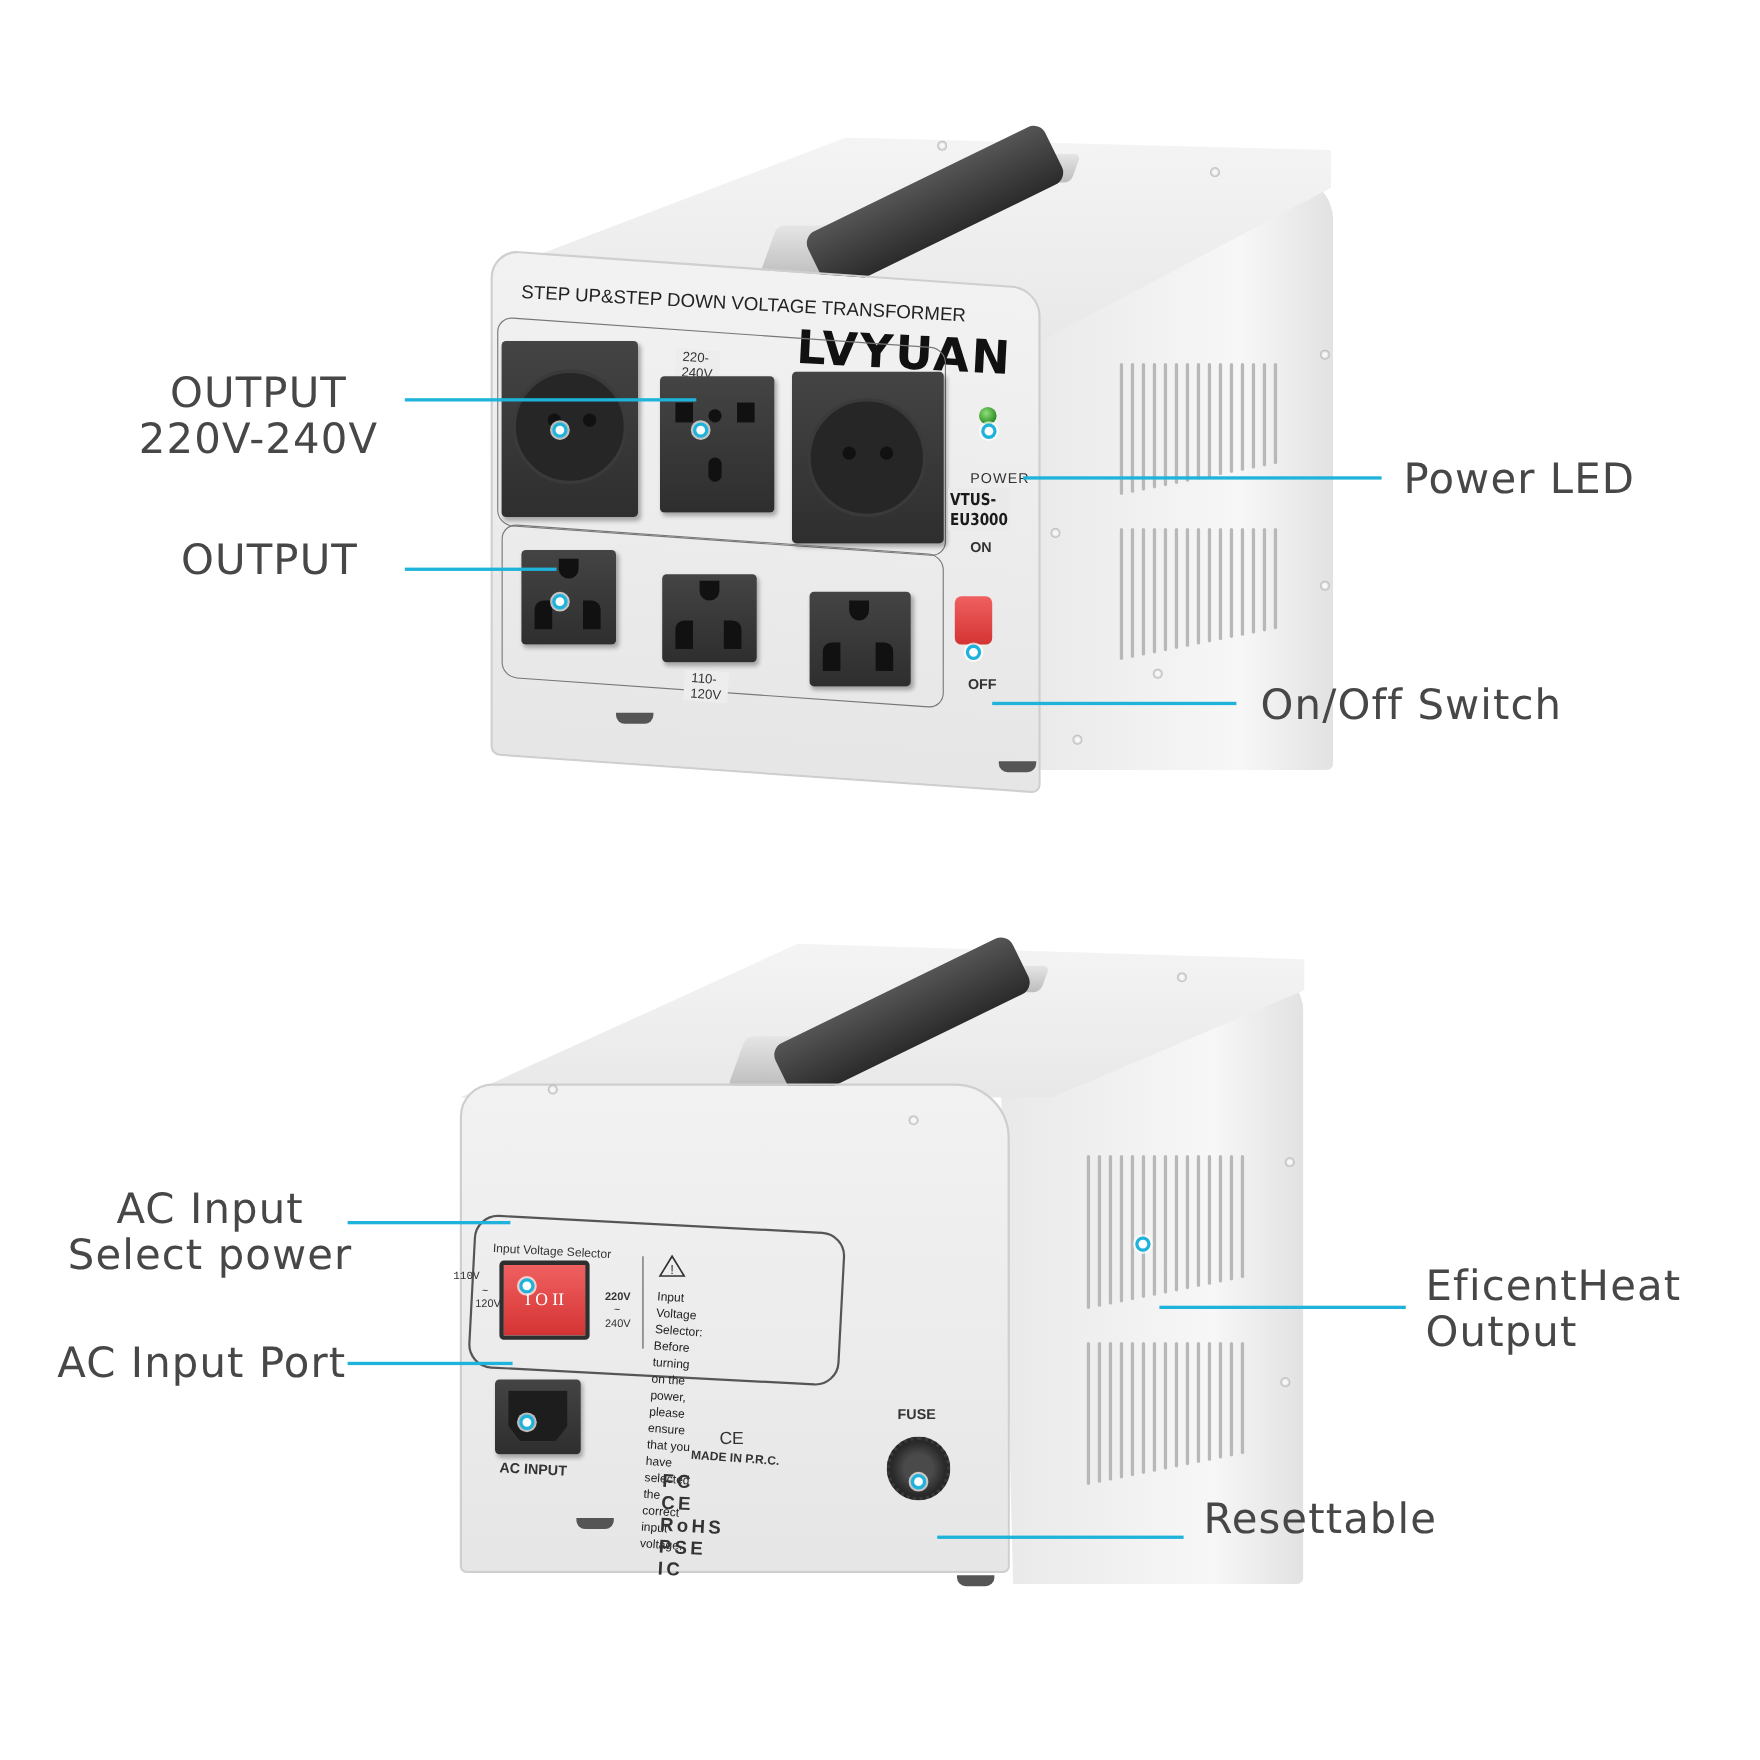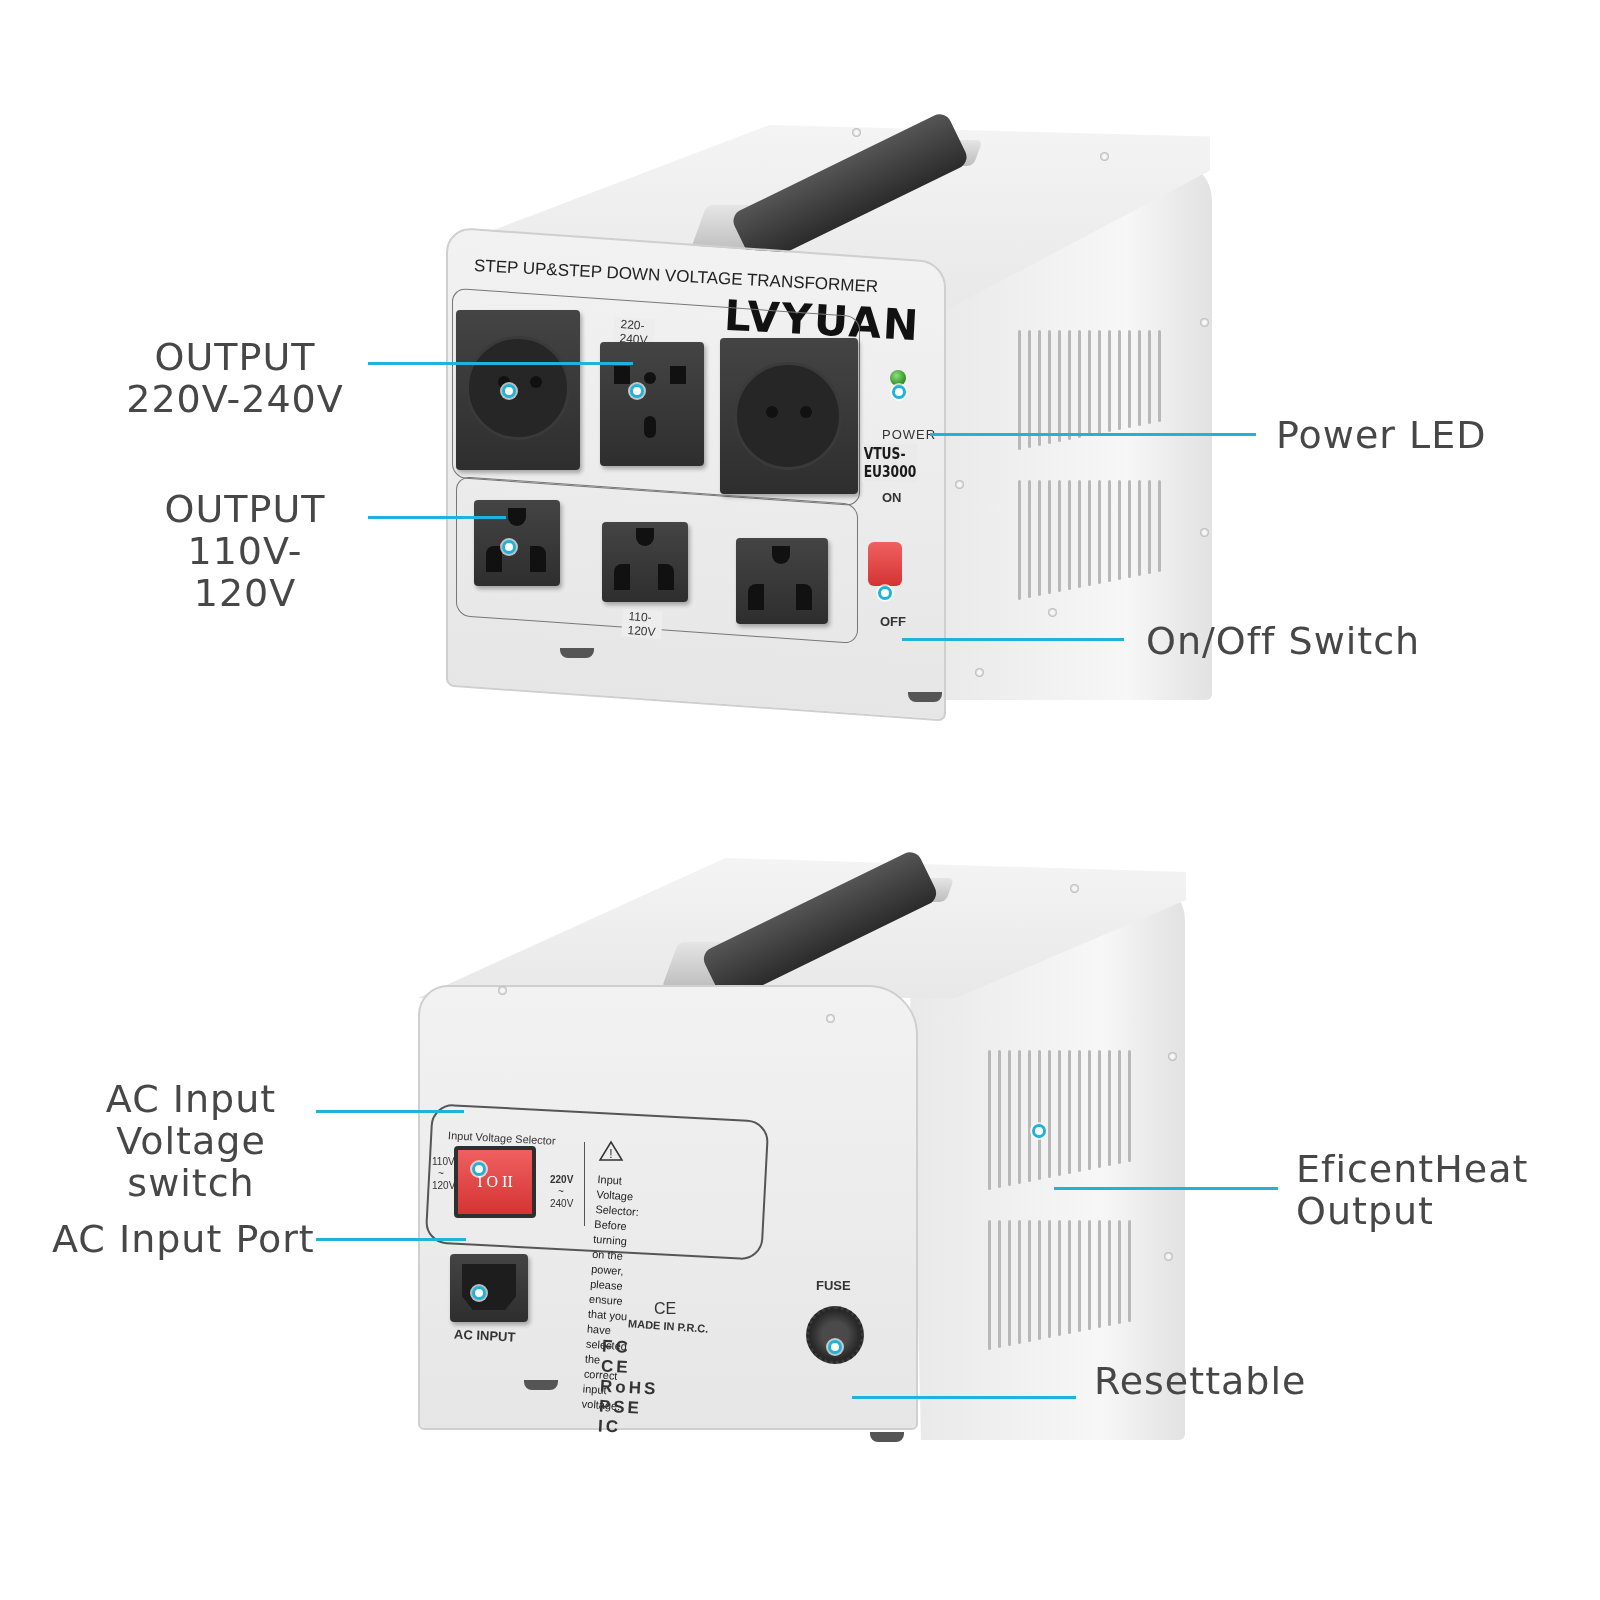--- a/index.html
+++ b/index.html
@@ -198,21 +198,21 @@
       <span style="height:102px"></span>
   </div>
   <div class="screw" style="left:1070px;top:884px;"></div>
   <div class="screw" style="left:1168px;top:1052px;"></div>
   <div class="screw" style="left:1164px;top:1252px;"></div>
   <div class="screw" style="left:498px;top:986px;"></div>
   <div class="screw" style="left:826px;top:1014px;"></div>
 
   <div class="warn-box" style="left:428px;top:1112px;width:338px;height:140px;"></div>
   <div class="small-text" style="left:448px;top:1132px;font-size:11px;transform:rotate(3deg);">Input Voltage Selector</div>
-  <div class="small-text" style="left:432px;top:1156px;font-size:10px;">110V</div>
+  <div class="small-text" style="left:412px;top:1156px;font-size:10px;font-family:Liberation Mono, monospace;">110V</div>
   <div class="small-text" style="left:438px;top:1168px;font-size:10px;">~</div>
   <div class="small-text" style="left:432px;top:1180px;font-size:10px;">120V</div>
   <div class="rocker-red" style="left:454px;top:1146px;width:82px;height:72px;border:4px solid #2f2f2f;border-radius:4px;display:flex;align-items:center;justify-content:center;">
     <span style="color:#fff;font-size:16px;font-family:Liberation Serif, serif;">I O II</span>
   </div>
   <div class="small-text" style="left:550px;top:1174px;font-size:10px;font-weight:bold;">220V</div>
   <div class="small-text" style="left:558px;top:1186px;font-size:10px;">~</div>
   <div class="small-text" style="left:550px;top:1198px;font-size:10px;">240V</div>
   <div style="position:absolute;left:584px;top:1142px;width:1px;height:84px;background:#555;"></div>
   <div style="position:absolute;left:598px;top:1140px;">
@@ -244,36 +244,35 @@
 <div class="label right-align" style="left:120px;top:336px;width:230px;">
   <div>OUTPUT</div>
   <div>220V-240V</div>
 </div>
 <div class="leader" style="left:368px;top:362px;width:265px;height:3px;"></div>
 <div class="dot" style="left:502px;top:384px;"></div>
 <div class="dot" style="left:630px;top:384px;"></div>
 
 <div class="label right-align" style="left:140px;top:488px;width:210px;">
   <div>OUTPUT</div>
-  <div>110V-120V</div>
 </div>
 <div class="leader" style="left:368px;top:516px;width:138px;height:3px;"></div>
 <div class="dot" style="left:502px;top:540px;"></div>
 
 <div class="label" style="left:1276px;top:414px;">Power LED</div>
 <div class="leader" style="left:930px;top:433px;width:326px;height:3px;"></div>
 <div class="dot" style="left:892px;top:385px;"></div>
 
 <div class="label" style="left:1146px;top:620px;">On/Off Switch</div>
 <div class="leader" style="left:902px;top:638px;width:222px;height:3px;"></div>
 <div class="dot" style="left:878px;top:586px;"></div>
 
 <div class="label right-align" style="left:56px;top:1078px;width:270px;">
   <div>AC Input</div>
-  <div>Voltage switch</div>
+  <div>Select power</div>
 </div>
 <div class="leader" style="left:316px;top:1110px;width:148px;height:3px;"></div>
 <div class="dot" style="left:472px;top:1162px;"></div>
 
 <div class="label" style="left:52px;top:1218px;">AC Input Port</div>
 <div class="leader" style="left:316px;top:1238px;width:150px;height:3px;"></div>
 <div class="dot" style="left:472px;top:1286px;"></div>
 
 <div class="label" style="left:1296px;top:1148px;">
   <div>EficentHeat</div>

